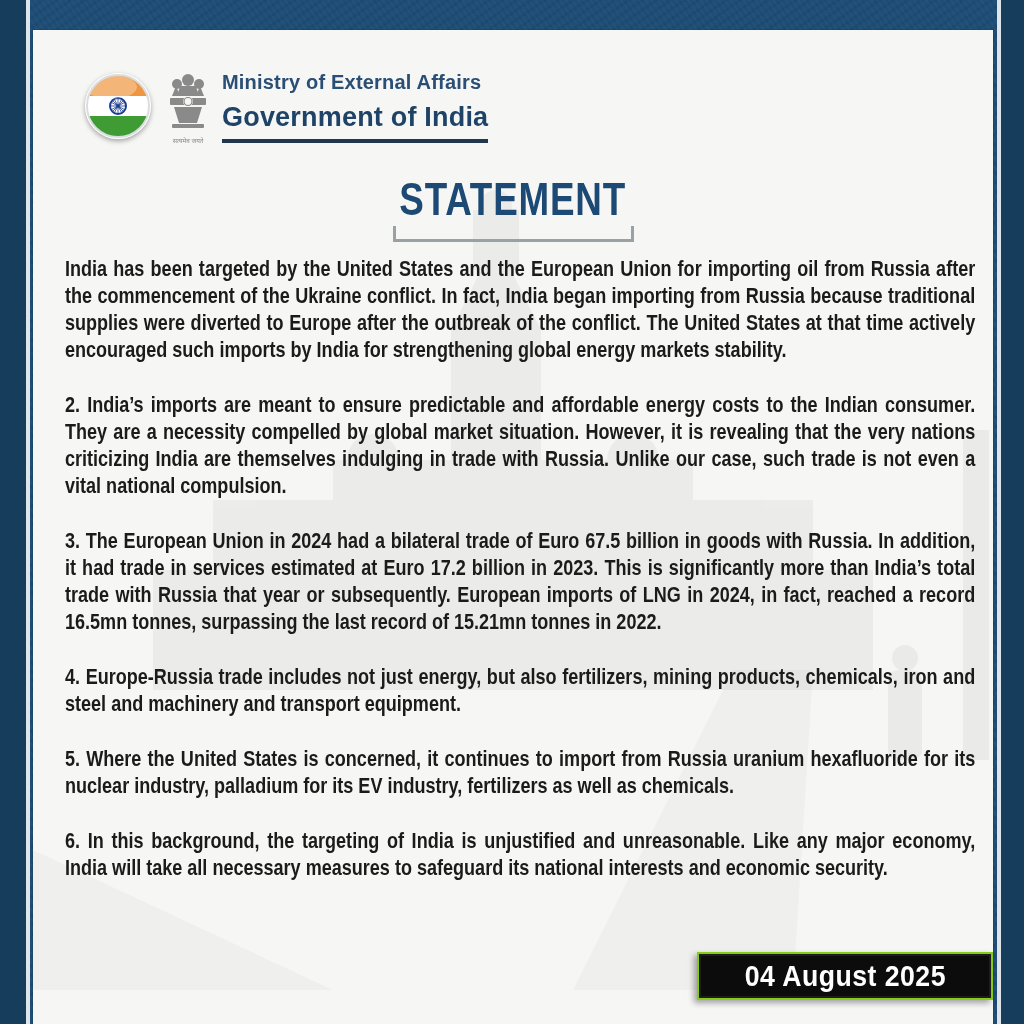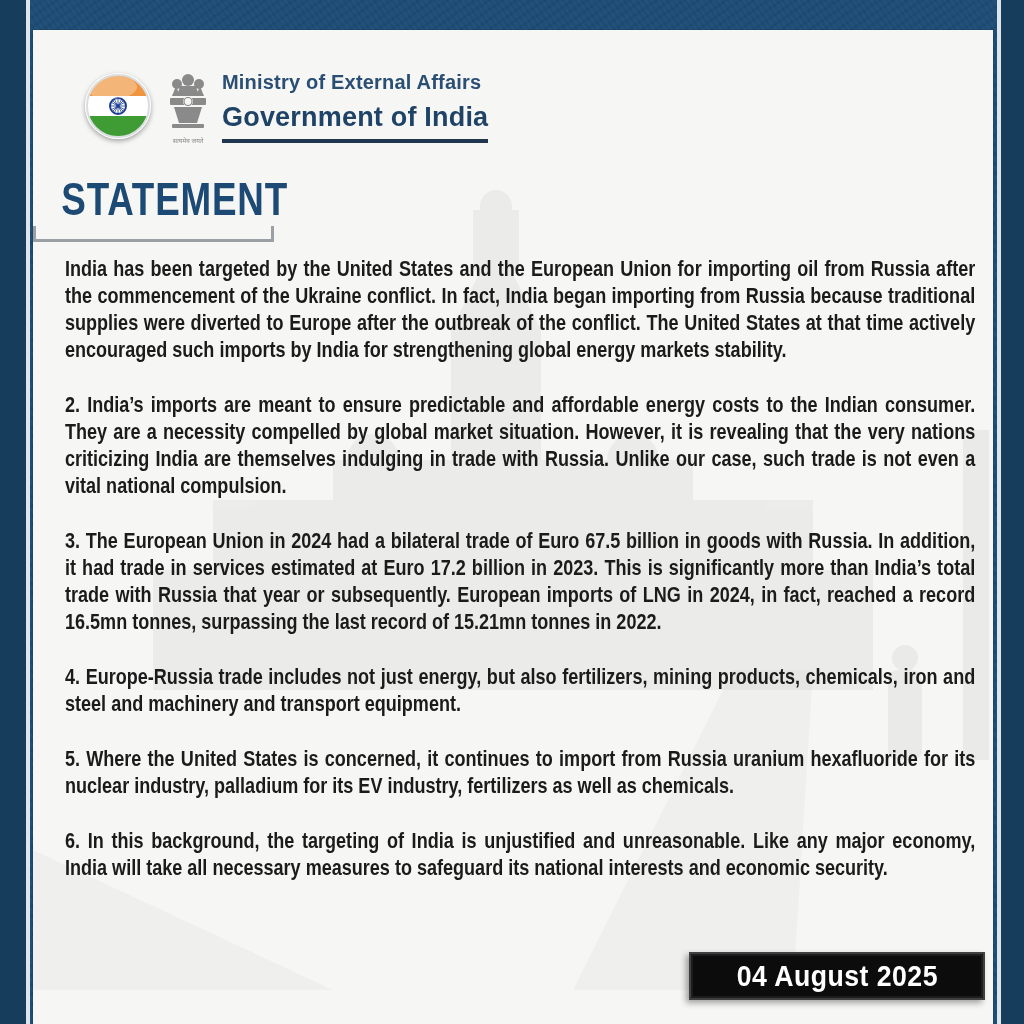--- a/index.html
+++ b/index.html
@@ -56,21 +56,21 @@
     color:var(--ministry-blue);font-size:20px;font-weight:600;letter-spacing:.2px;line-height:1.15;
   }
   .government-line{
     color:#1f4366;font-size:27px;font-weight:700;letter-spacing:.2px;line-height:1.15;margin-top:8px;
   }
   .header-underline{height:4px;background:var(--underline-navy);margin-top:5px;width:100%;}
 
   
   .title-wrap{
     position:absolute;left:0;top:146px;width:100%;
-    display:flex;flex-direction:column;align-items:flex-start;
+    display:flex;flex-direction:column;align-items:center;
   }
   .title{
     color:var(--heading-blue);font-weight:700;font-size:46px;line-height:1;
     letter-spacing:1px;transform:scaleX(0.8);
   }
   .title-bracket{
     width:235px;height:13px;margin-top:4px;
     border-left:3px solid var(--bracket-gray);
     border-right:3px solid var(--bracket-gray);
     border-bottom:3px solid var(--bracket-gray);
@@ -83,23 +83,23 @@
   }
   .para{
     margin:0 0 28px 0;
     color:var(--text-dark);
     font-size:22px;font-weight:700;line-height:27px;
     text-align:justify;letter-spacing:0;
   }
 
   
   .date-plate{
-    position:absolute;right:8px;top:922px;width:296px;height:48px;
+    position:absolute;right:0;top:922px;width:296px;height:48px;
     background:var(--date-bg);
-    border:2px solid #404040;box-sizing:border-box;
+    border:2px solid #84cc16;box-sizing:border-box;
     box-shadow:inset 0 0 0 2px rgba(255,255,255,0.07), -3px 3px 6px rgba(0,0,0,0.35);
     display:flex;align-items:center;justify-content:center;
   }
   .date-text{
     color:var(--date-text);font-size:29px;font-weight:700;letter-spacing:.5px;
     transform:scaleX(0.92);
   }
 </style>
 </head>
 <body>

